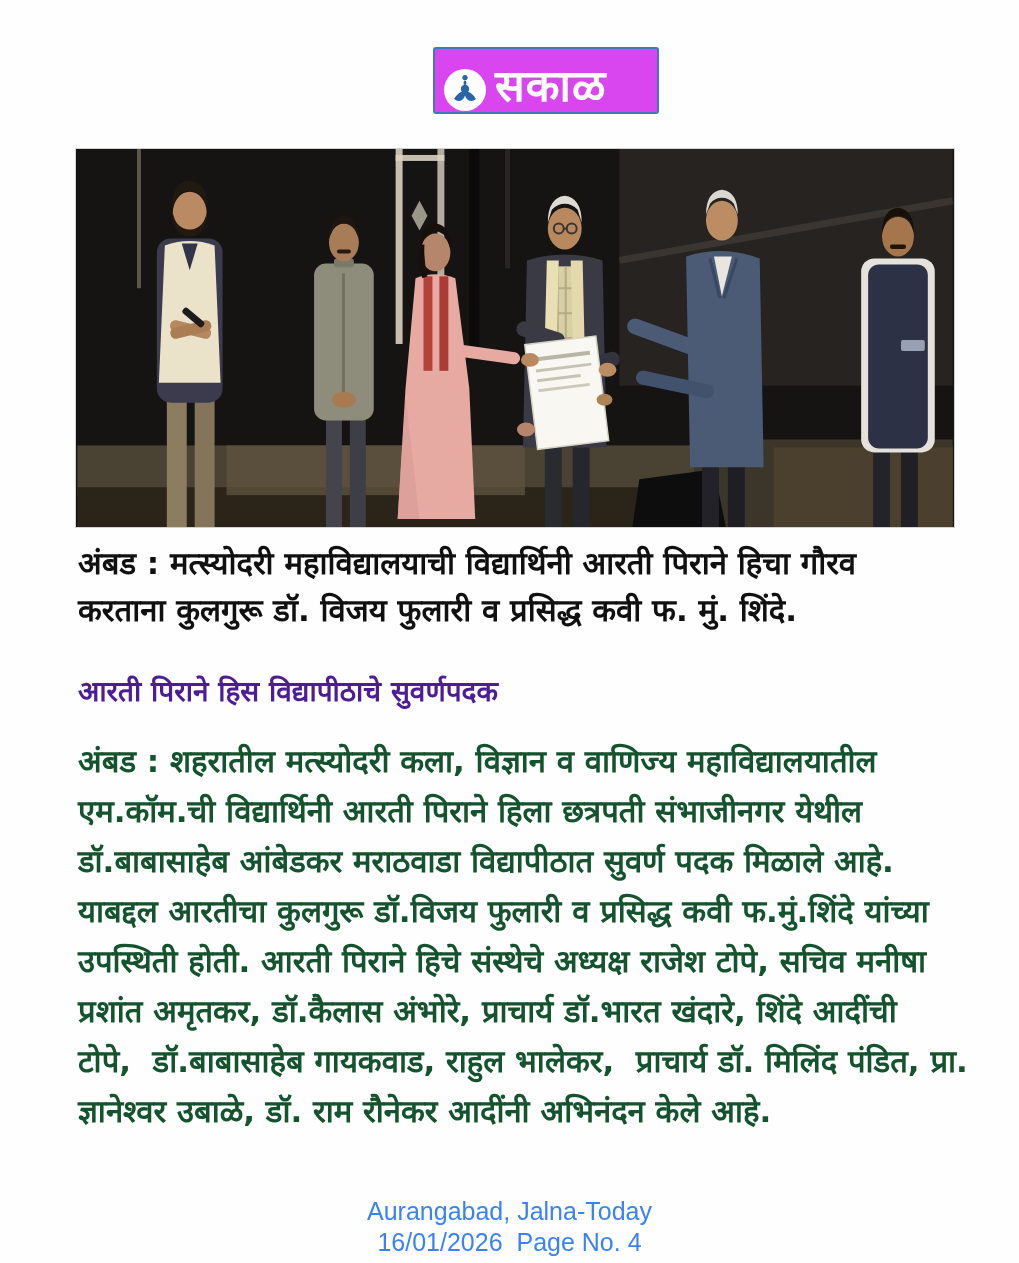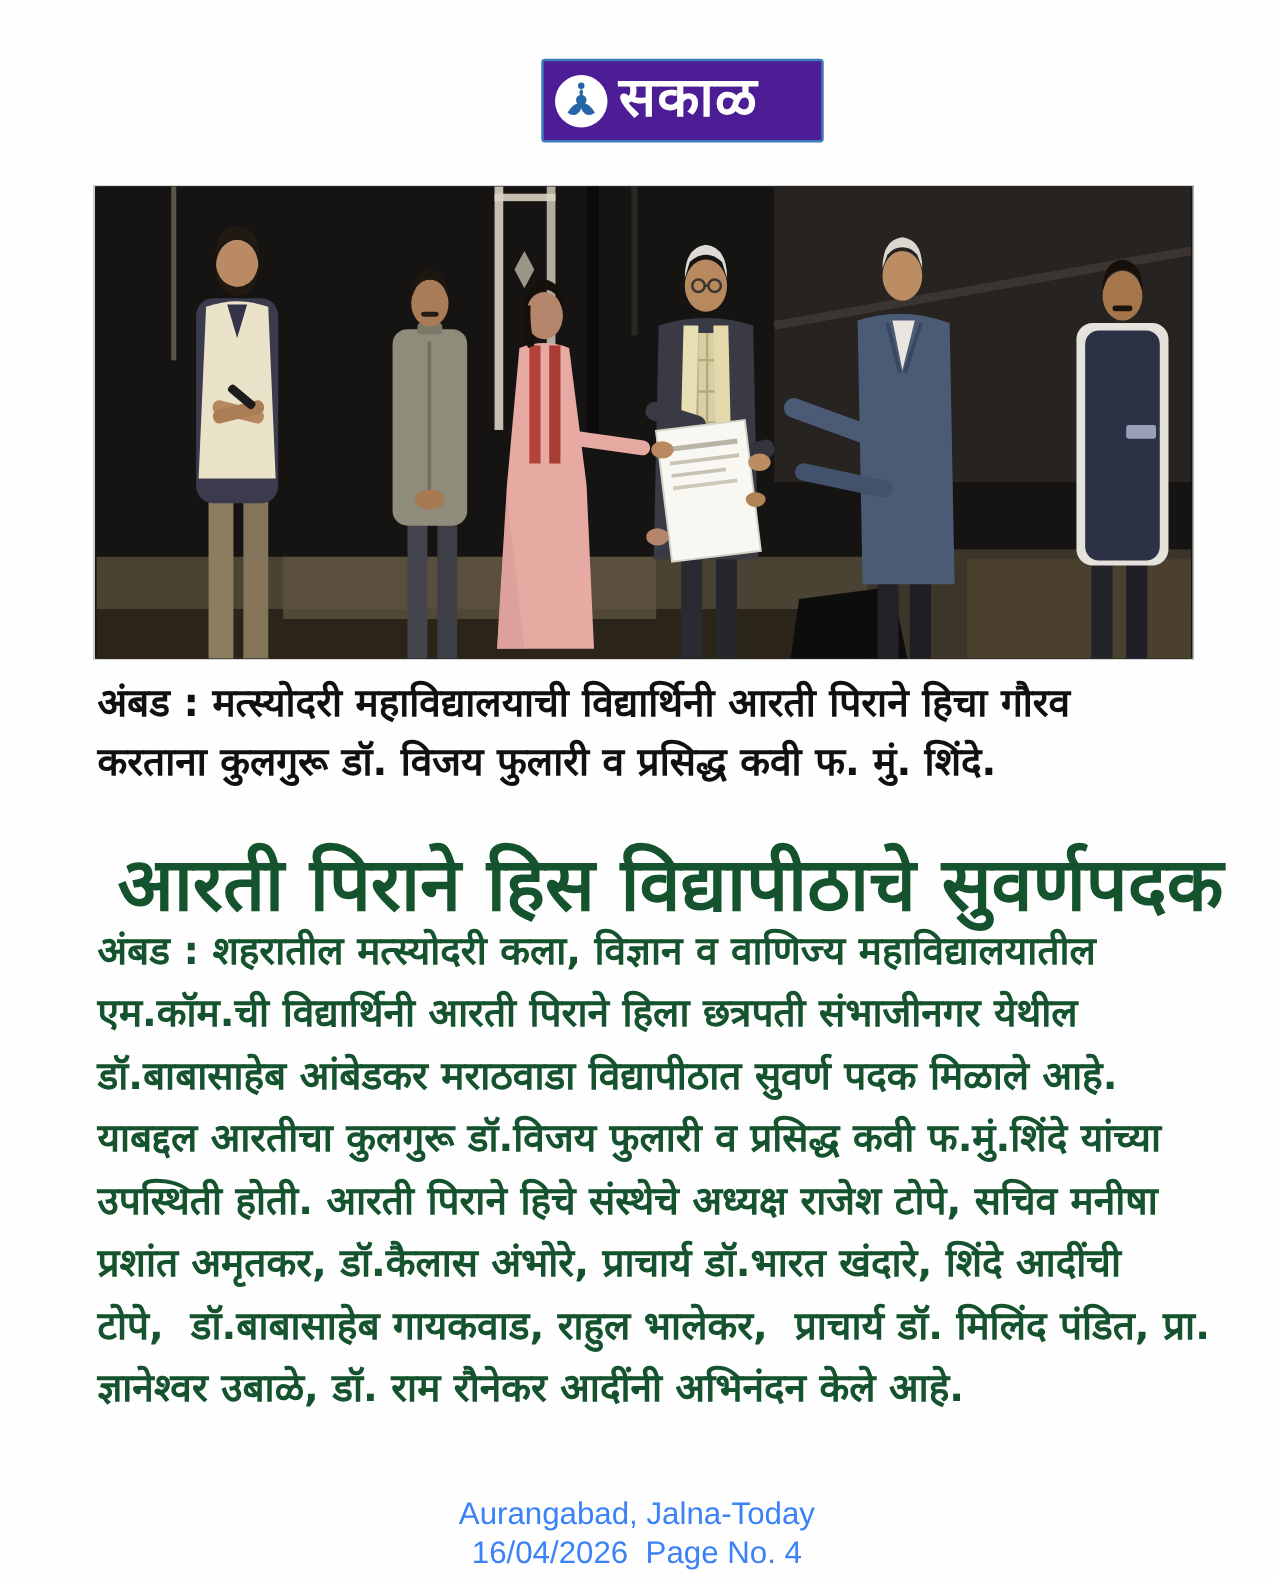--- a/index.html
+++ b/index.html
@@ -12,24 +12,24 @@
     overflow: hidden;
     font-family: "DejaVu Sans", sans-serif;
     color: #141414;
   }
   .page { position: absolute; inset: 0; background: #fefefe; }
 
   
   .masthead {
     position: absolute; left: 433px; top: 47px;
     width: 226px; height: 67px;
-    background: #4c1d95;
+    background: #d946ef;
     border: 2px solid #3d7ab8;
     border-radius: 3px;
-    display: flex; align-items: center;
+    display: flex; align-items: flex-end;
     box-sizing: border-box;
     padding-left: 8px;
     gap: 8px;
   }
   .emblem { width: 44px; height: 44px; display: inline-block; flex: 0 0 auto; }
   .logo-text {
     color: #ffffff;
     font-size: 44px;
     font-weight: bold;
     line-height: 1;
@@ -56,26 +56,26 @@
     font-weight: bold;
     font-size: 31px;
     line-height: 47px;
     color: #101010;
   }
   .caption-line { white-space: pre; }
 
   
   .headline {
     position: absolute; left: 78px; top: 664px;
-    margin: 16px;
+    margin: 0;
     width: 920px;
-    font-size: 59px;
+    font-size: 28px;
     line-height: 56px;
     font-weight: bold;
-    color: #14532d;
+    color: #4c1d95;
     white-space: pre;
   }
 
   
   .body-text {
     position: absolute; left: 78px; top: 736px;
     width: 905px;
     font-size: 31px;
     line-height: 50px;
     font-weight: bold;
@@ -248,16 +248,16 @@
     <div class="body-line">डॉ.बाबासाहेब आंबेडकर मराठवाडा विद्यापीठात सुवर्ण पदक मिळाले आहे.</div>
     <div class="body-line">याबद्दल आरतीचा कुलगुरू डॉ.विजय फुलारी व प्रसिद्ध कवी फ.मुं.शिंदे यांच्या</div>
     <div class="body-line">उपस्थिती होती. आरती पिराने हिचे संस्थेचे अध्यक्ष राजेश टोपे, सचिव मनीषा</div>
     <div class="body-line">प्रशांत अमृतकर, डॉ.कैलास अंभोरे, प्राचार्य डॉ.भारत खंदारे, शिंदे आदींची</div>
     <div class="body-line">टोपे,  डॉ.बाबासाहेब गायकवाड, राहुल भालेकर,  प्राचार्य डॉ. मिलिंद पंडित, प्रा.</div>
     <div class="body-line">ज्ञानेश्वर उबाळे, डॉ. राम रौनेकर आदींनी अभिनंदन केले आहे.</div>
   </div>
 
   <footer class="footer">
     <div>Aurangabad, Jalna-Today</div>
-    <div style="white-space: pre;">16/04/2026  Page No. 4</div>
+    <div style="white-space: pre;">16/01/2026  Page No. 4</div>
   </footer>
 
 </div>
 
 </body></html>

